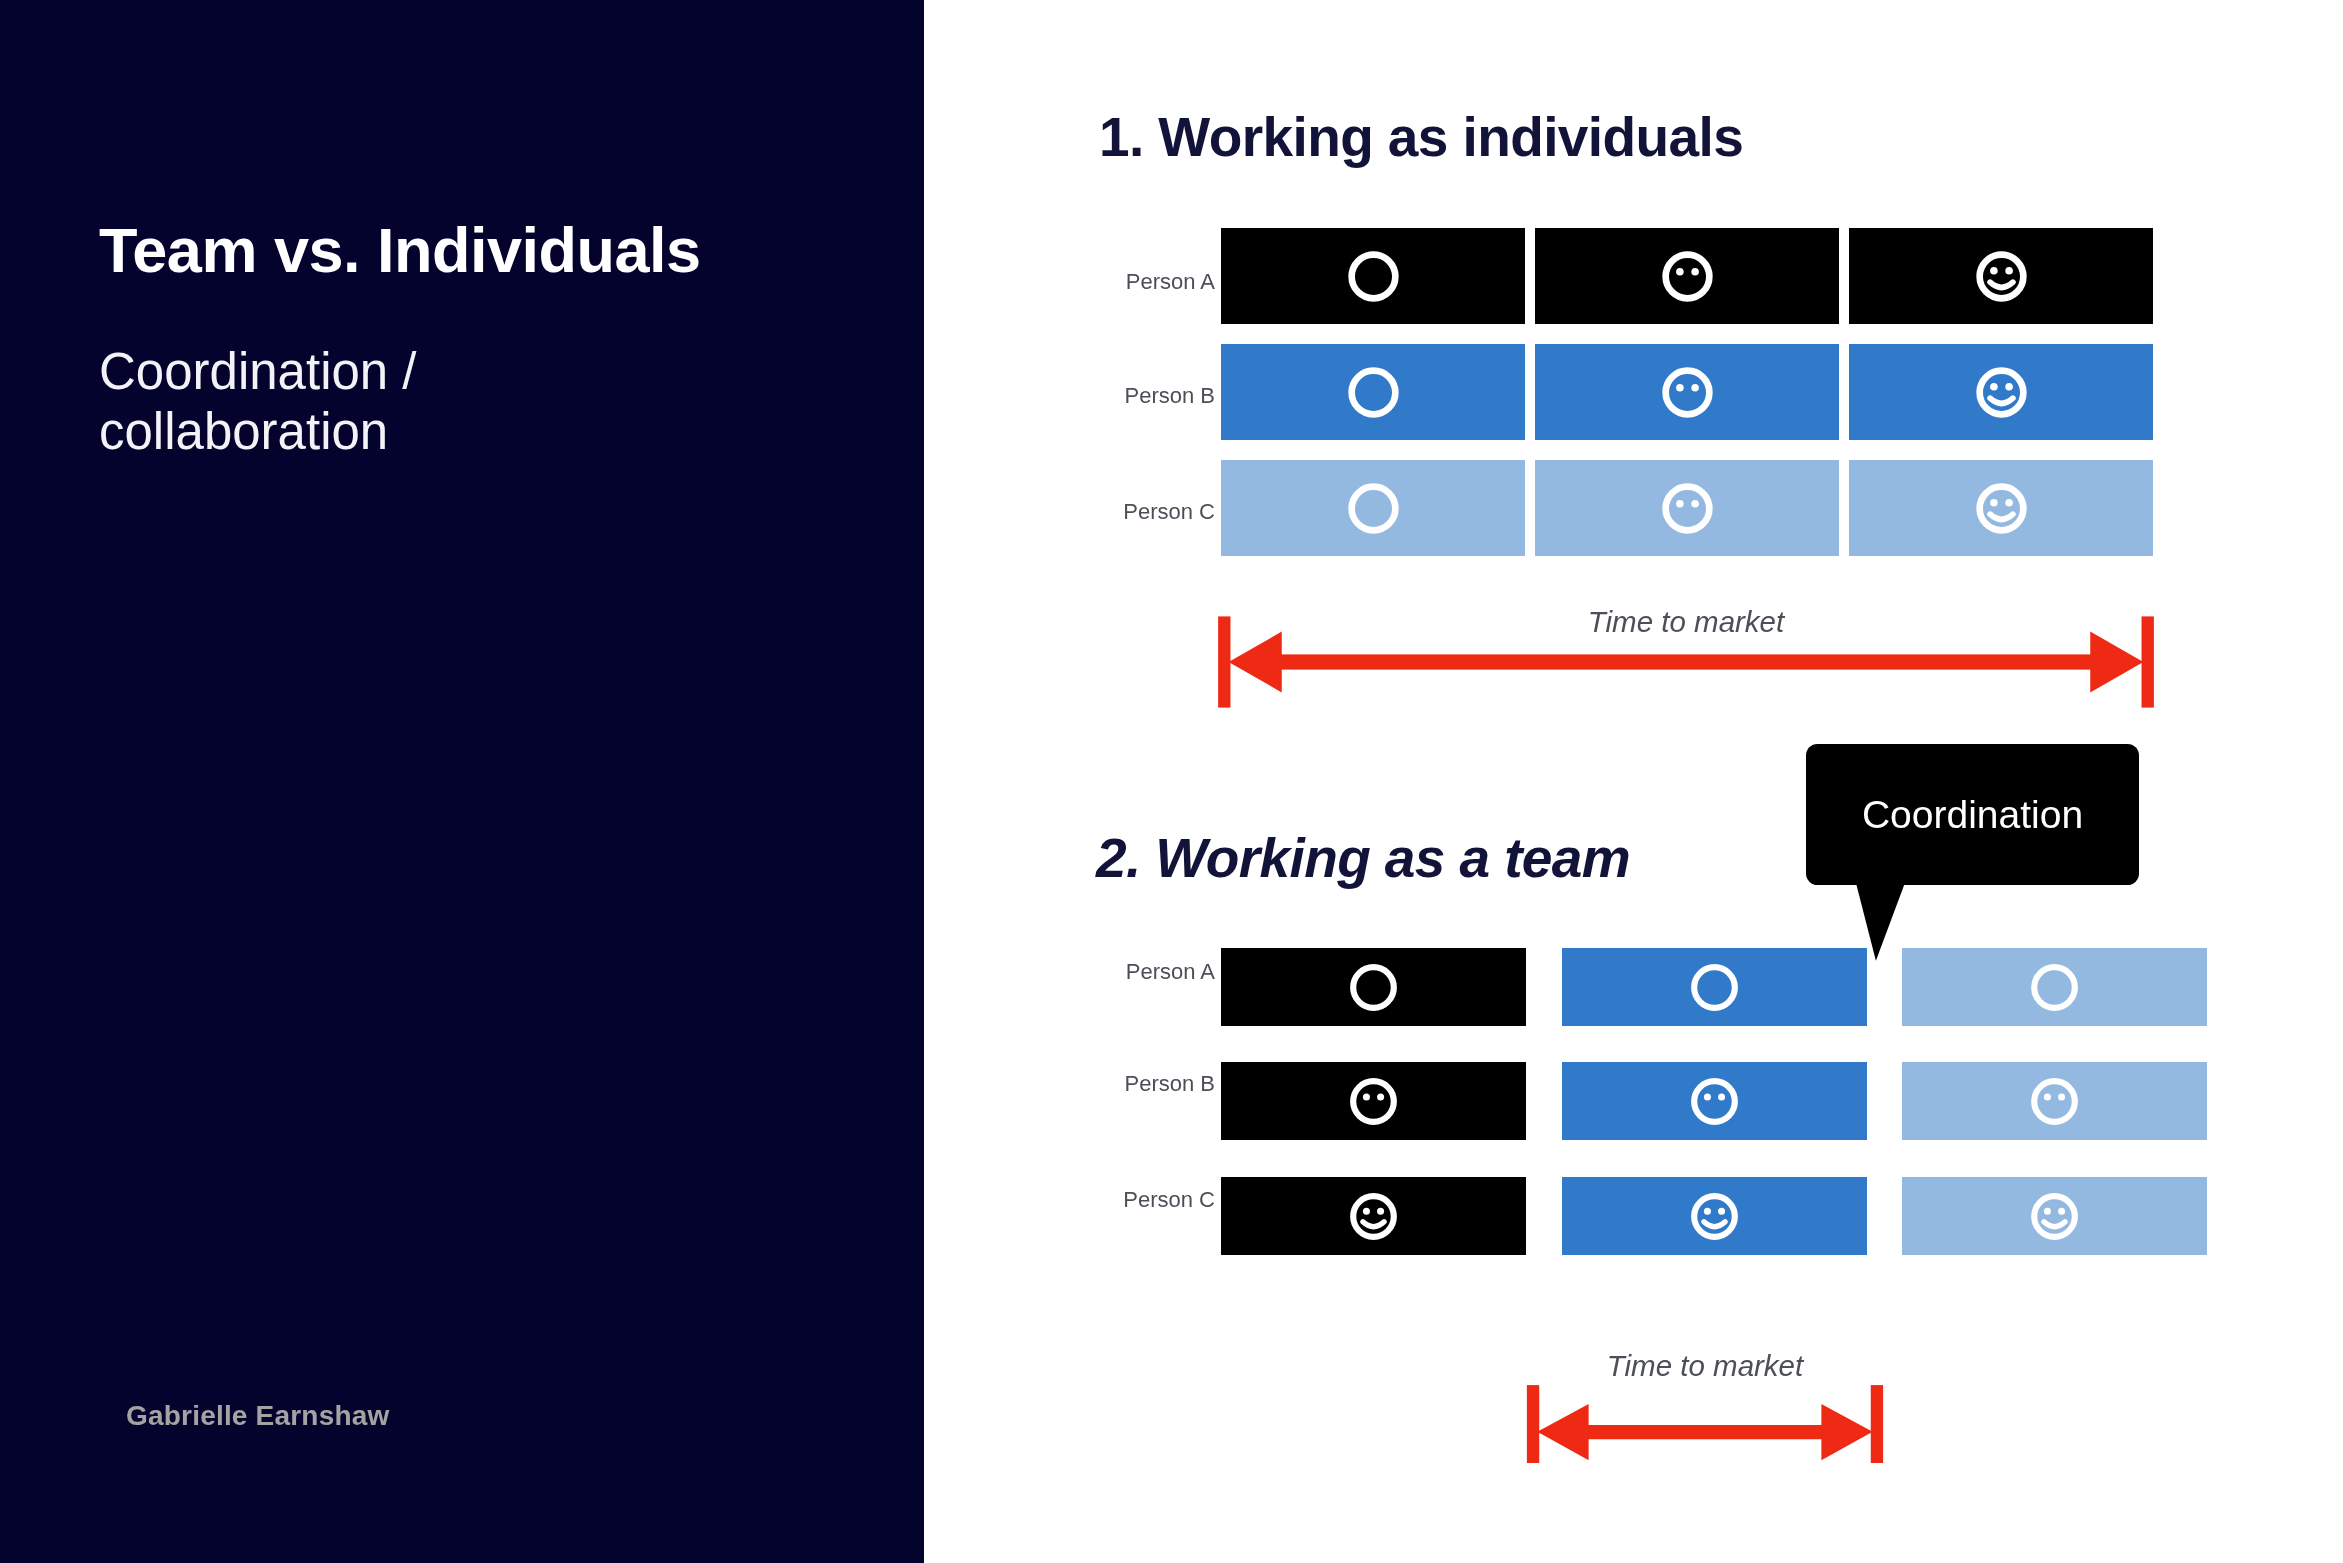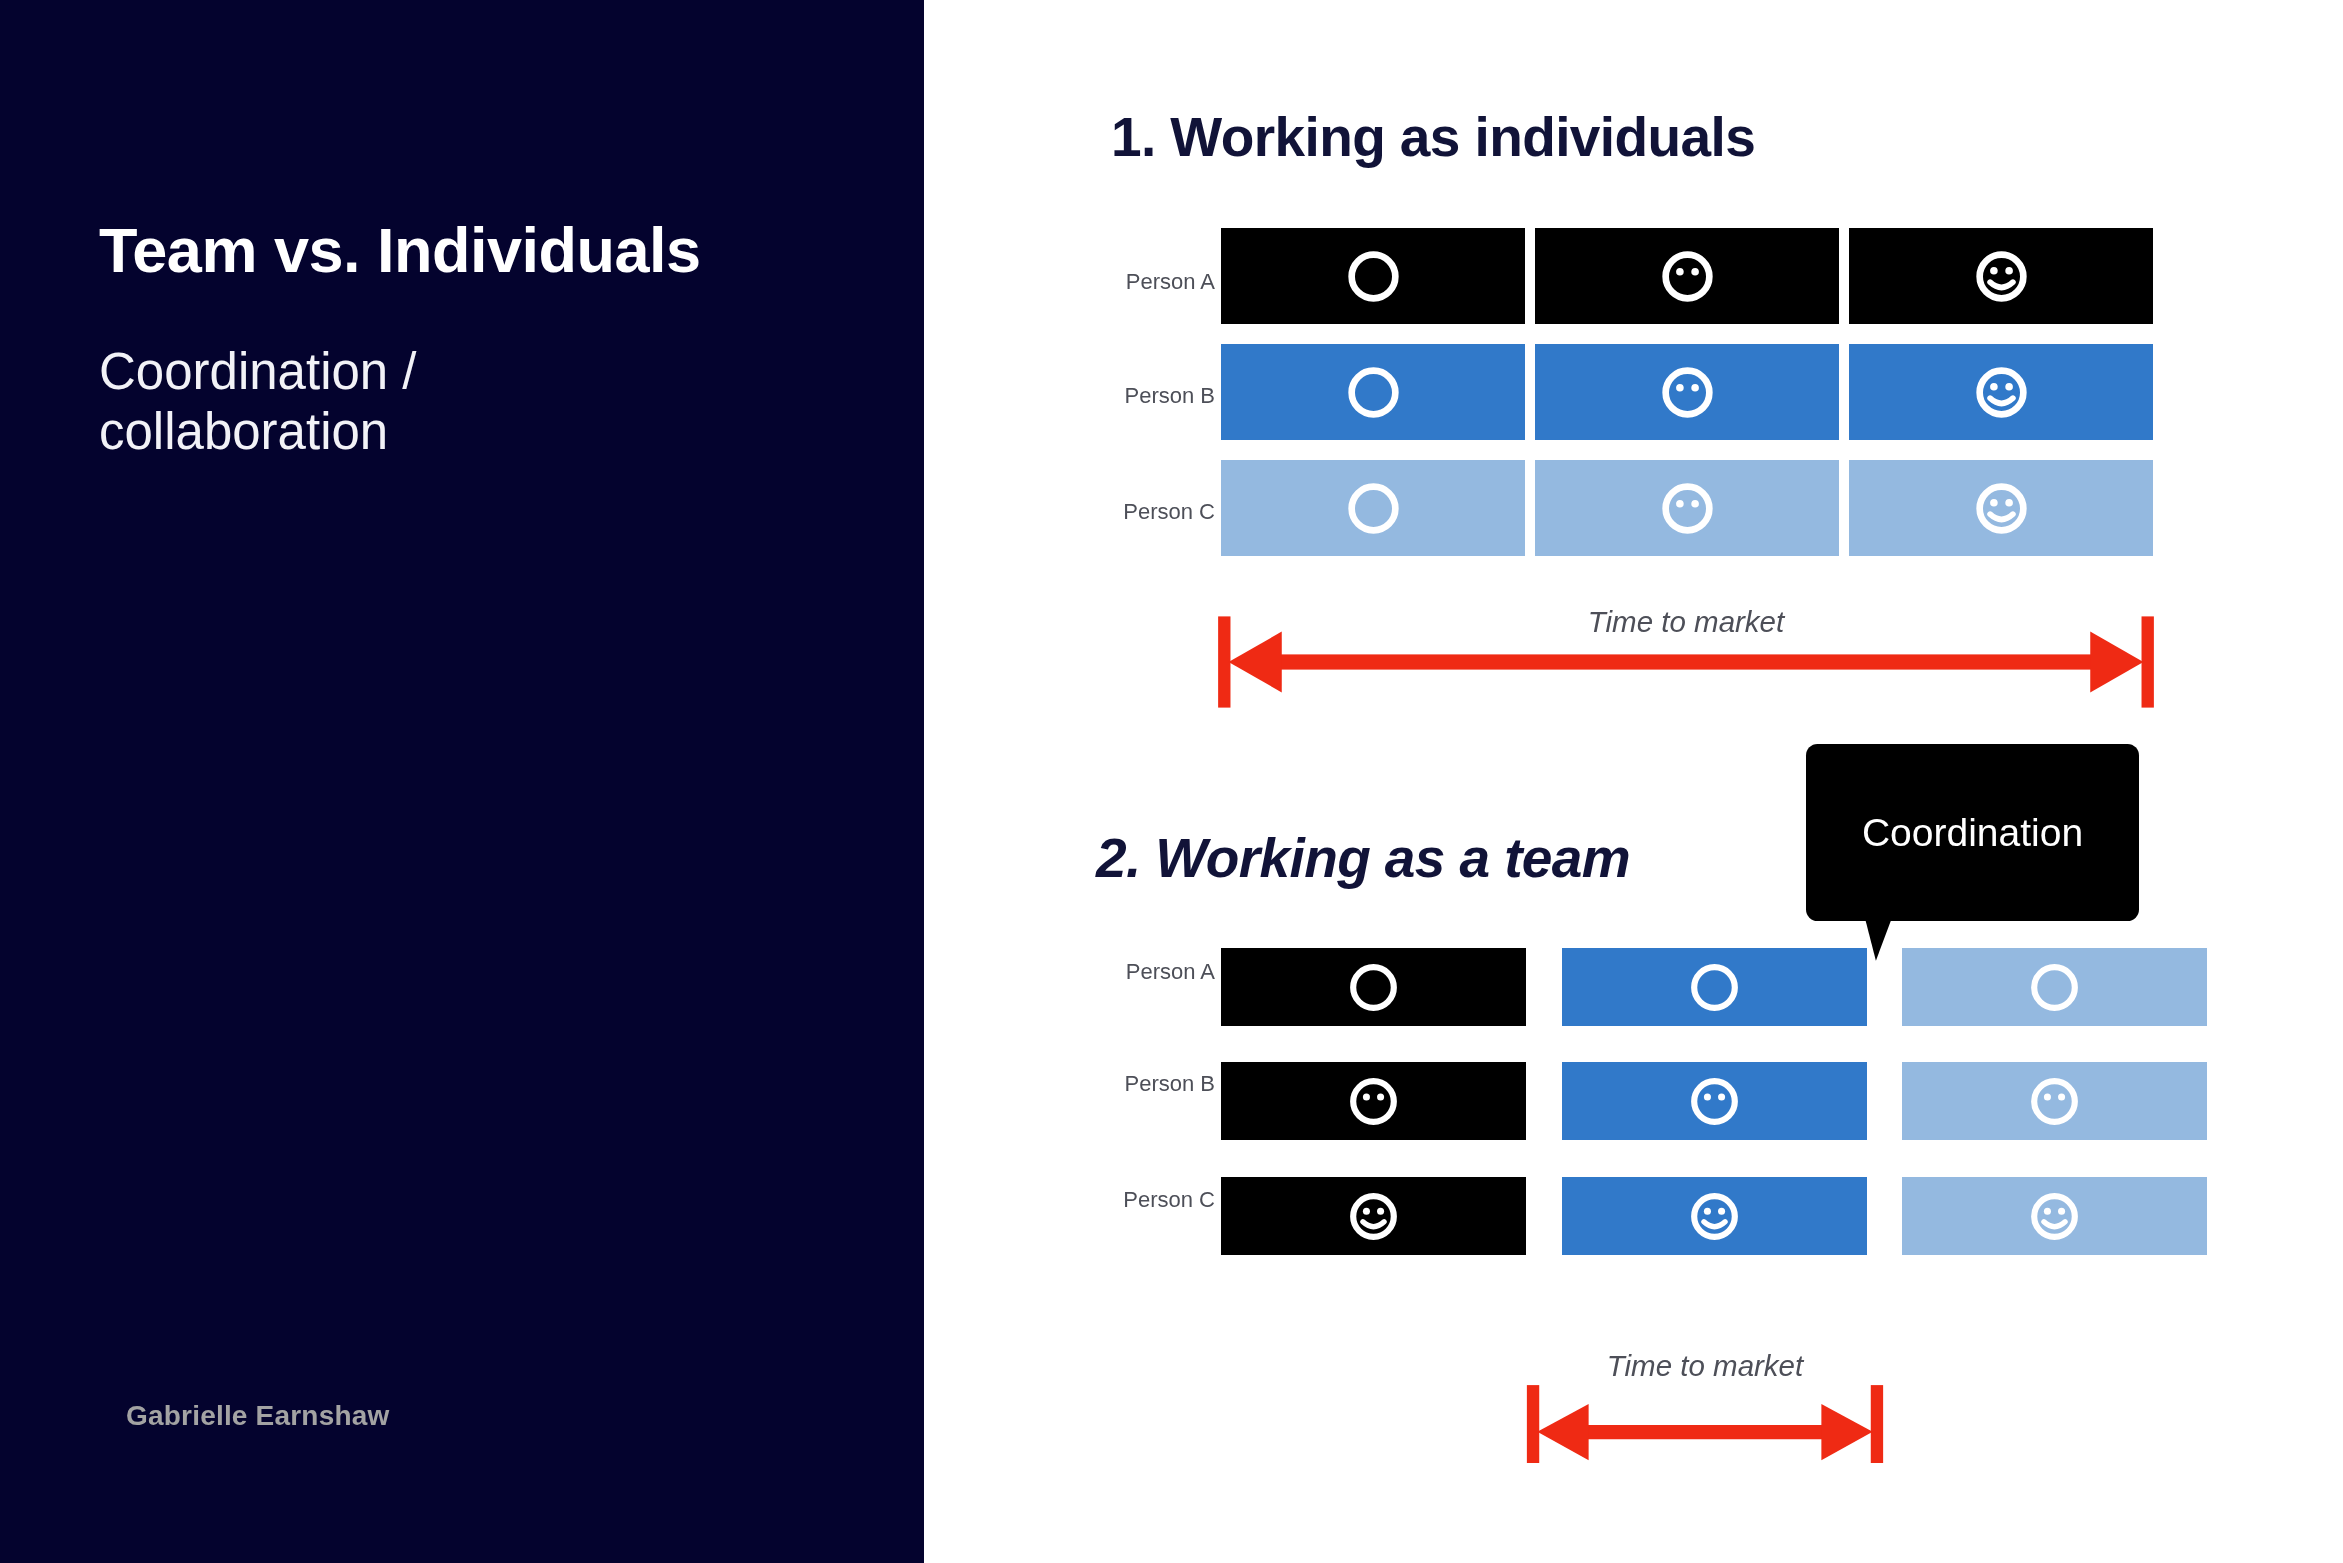--- a/index.html
+++ b/index.html
@@ -60,21 +60,21 @@
   }
 
   .section-heading {
     position: absolute;
     color: #111338;
     font-size: 55px;
     font-weight: 600;
     letter-spacing: -0.6px;
     white-space: nowrap;
   }
-  #heading-1 { left: 1099px; top: 105px; margin-left: 12px; }
+  #heading-1 { left: 1099px; top: 105px; }
   #heading-2 { left: 1096px; top: 826px; font-style: italic; }
 
   
   .person-label {
     position: absolute;
     color: #4d4f58;
     font-size: 22px;
     font-weight: 400;
     text-align: right;
     width: 171px;
@@ -110,21 +110,21 @@
 
   
   #coordination-callout {
     position: absolute;
     left: 1806px; top: 744px;
     width: 333px; height: 141px;
   }
   #coordination-box {
     position: absolute;
     left: 0; top: 0;
-    width: 333px; height: 177px;
+    width: 333px; height: 141px;
     background: #000000;
     border-radius: 11.4px;
     display: flex;
     align-items: center;
     justify-content: center;
   }
   #coordination-label {
     color: #ffffff;
     font-size: 39px;
     font-weight: 400;

